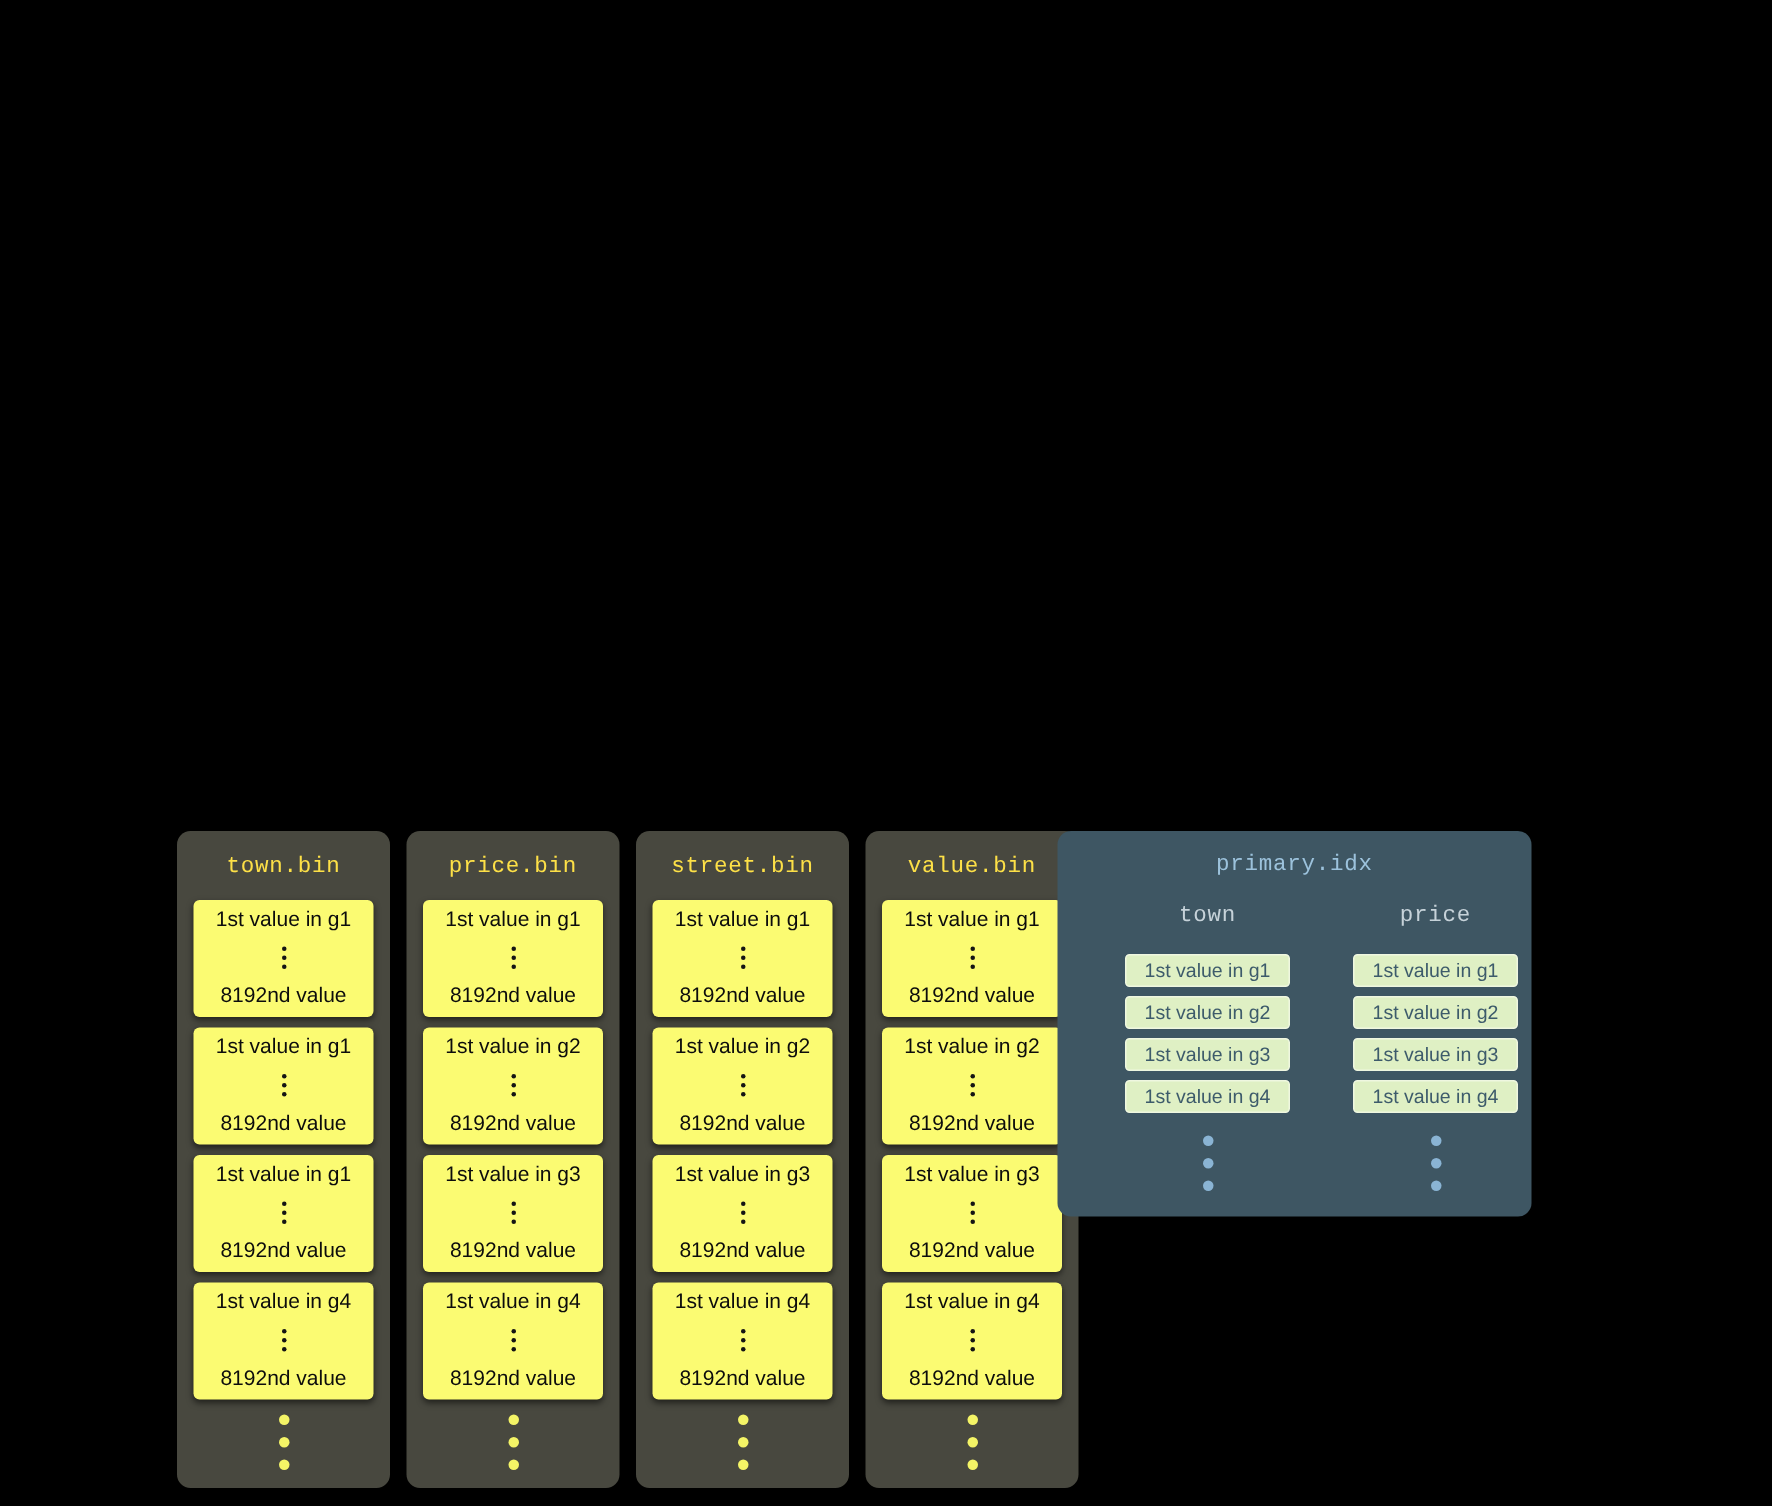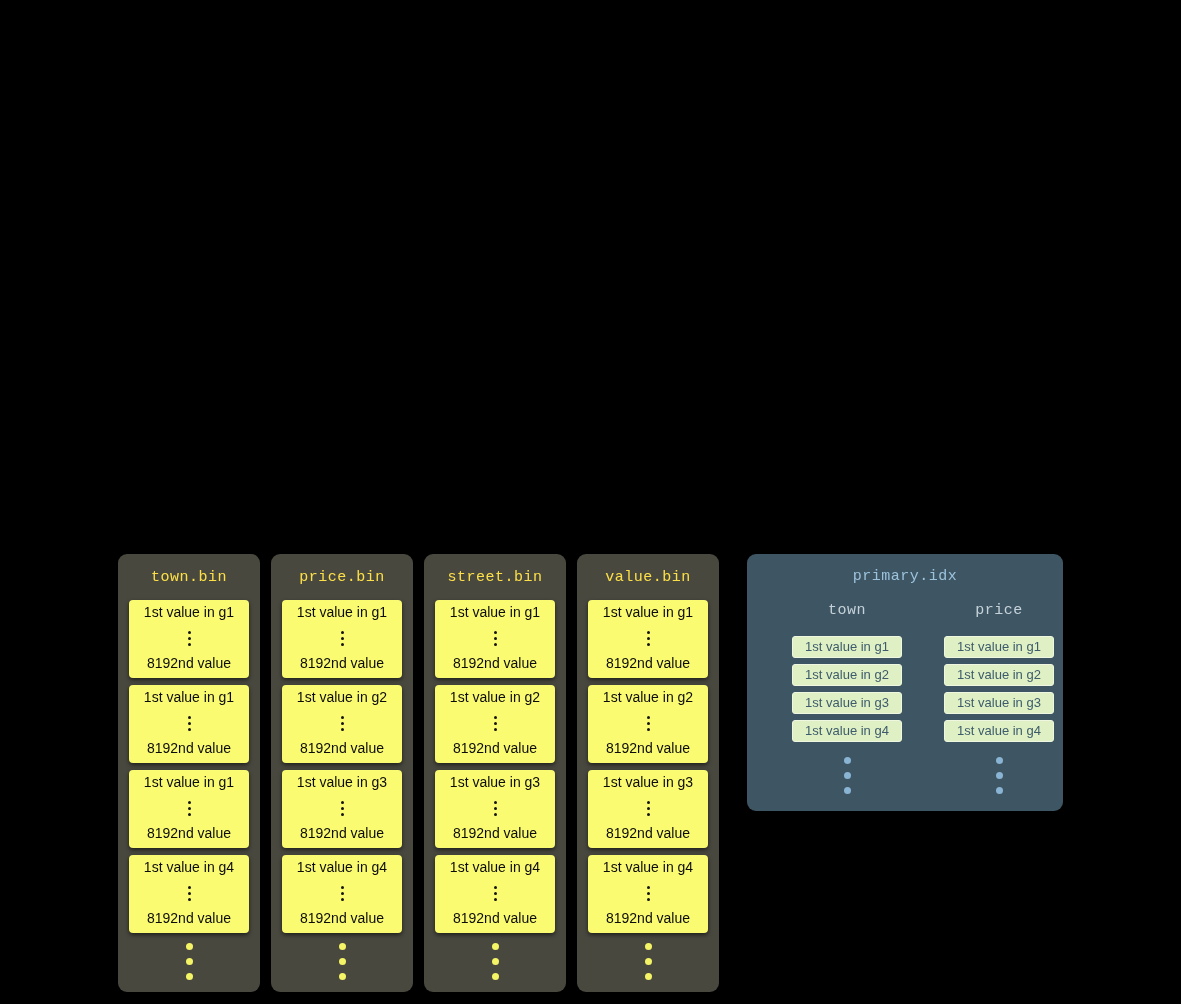--- a/index.html
+++ b/index.html
@@ -64,21 +64,21 @@
   .vdots.small-dark { gap: 3px; }
   .vdots.small-dark i { width: 3px; height: 3px; background: #141414; }
   .vdots.big-yellow { gap: 8px; margin-top: 3px; }
   .vdots.big-yellow i { width: 7px; height: 7px; background: #f4f466; }
   .vdots.big-blue { gap: 8px; margin-top: 9px; }
   .vdots.big-blue i { width: 7px; height: 7px; background: #8ab4d4; }
 
   
   .idx-panel {
     position: absolute;
-    left: 747px; top: 554px;
+    left: 705px; top: 554px;
     width: 316px; height: 257px;
     background: #3e5663;
     border-radius: 9px;
     box-sizing: border-box;
     padding-top: 14px;
   }
   .idx-title {
     font-family: "Liberation Mono", "DejaVu Sans Mono", monospace;
     font-size: 15px;
     color: #9cc2dc;

